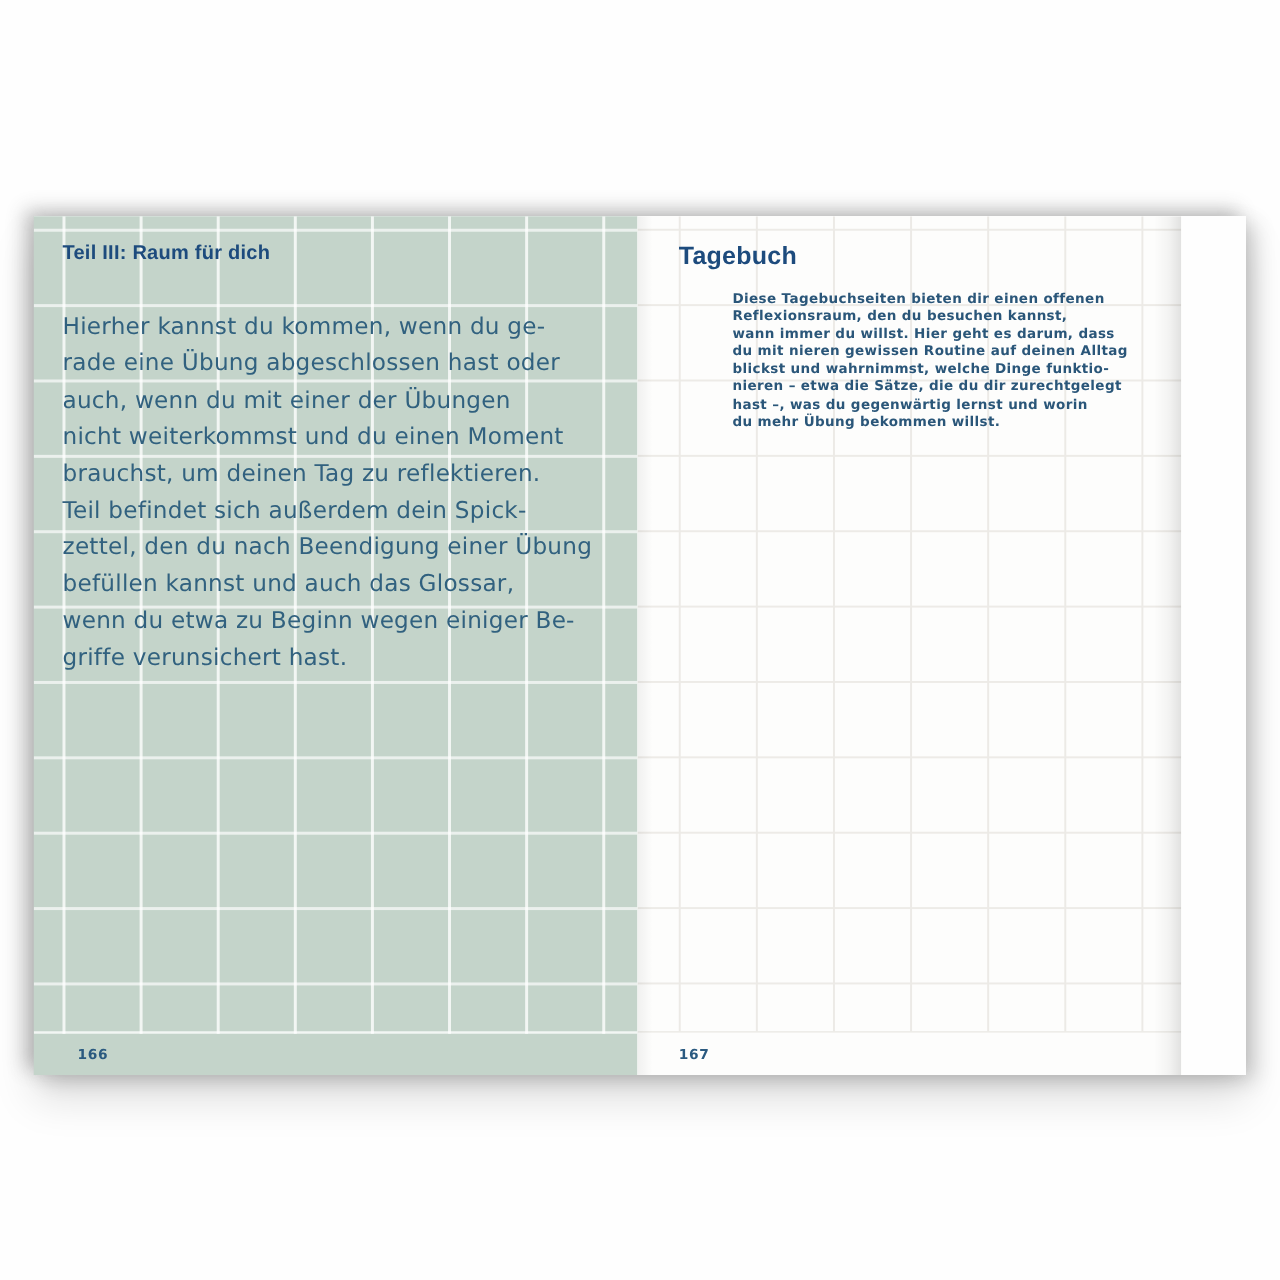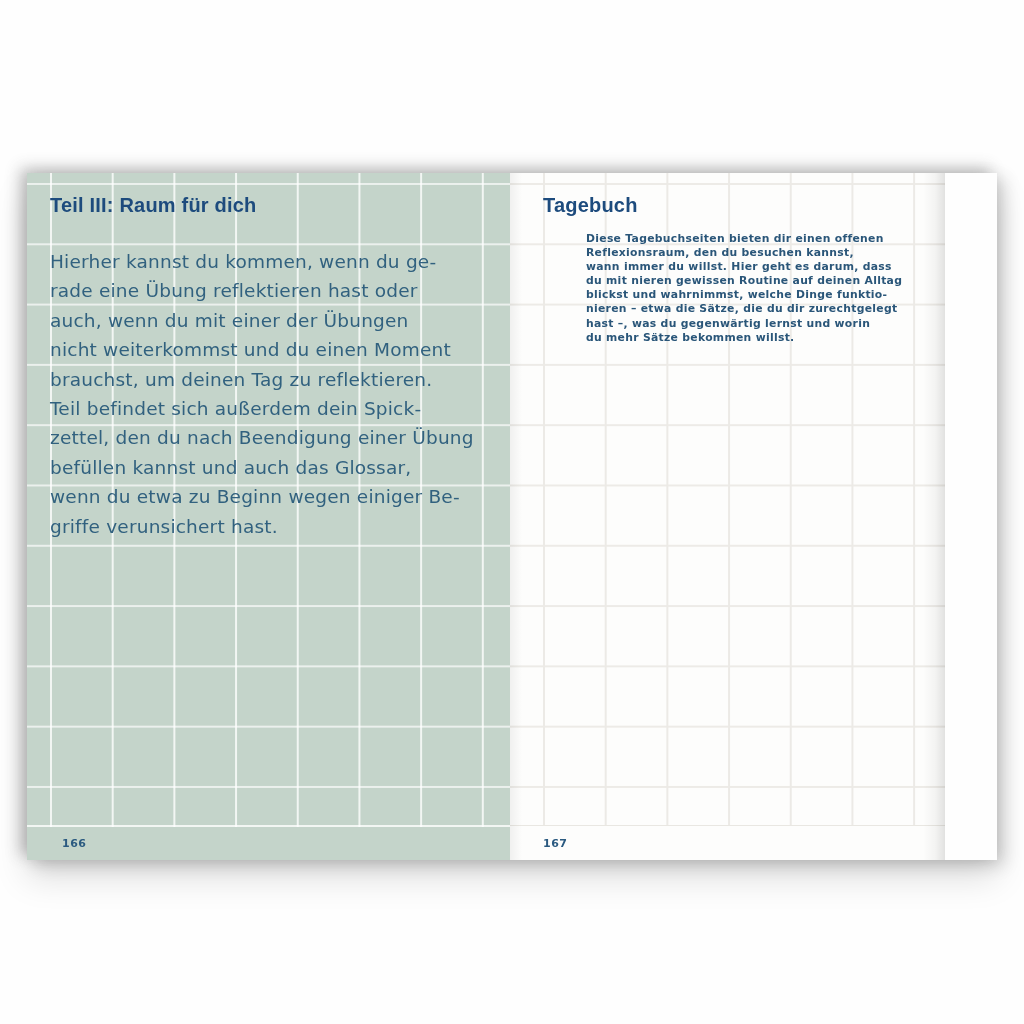--- a/index.html
+++ b/index.html
@@ -84,21 +84,21 @@
     font-family: "Liberation Sans", sans-serif;
     font-weight: bold;
     color: #1d4b7d;
     letter-spacing: 0.2px;
     line-height: 1.2;
     white-space: nowrap;
   }
   .page.left .page-title {
     left: 23px;
     top: 20px;
-    font-size: 20px;
+    font-size: 16px;
   }
   .page.right .page-title {
     left: 33px;
     top: 20px;
     font-size: 20px;
   }
   .body-text { position: absolute; }
   .body-text .line { white-space: nowrap; }
   .page.left .body-text {
     left: 23px;
@@ -133,21 +133,21 @@
 <body>
 
 <div class="canvas">
   <div class="spread">
 
     <section class="page left">
       <div class="grid"></div>
       <h1 class="page-title">Teil III: Raum für dich</h1>
       <div class="body-text">
           <div class="line">Hierher kannst du kommen, wenn du ge-</div>
-          <div class="line">rade eine Übung reflektieren hast oder</div>
+          <div class="line">rade eine Übung abgeschlossen hast oder</div>
           <div class="line">auch, wenn du mit einer der Übungen</div>
           <div class="line">nicht weiterkommst und du einen Moment</div>
           <div class="line">brauchst, um deinen Tag zu reflektieren.</div>
           <div class="line">Teil befindet sich außerdem dein Spick-</div>
           <div class="line">zettel, den du nach Beendigung einer Übung</div>
           <div class="line">befüllen kannst und auch das Glossar,</div>
           <div class="line">wenn du etwa zu Beginn wegen einiger Be-</div>
           <div class="line">griffe verunsichert hast.</div>
         </div>
       <div class="page-number">166</div>
@@ -158,20 +158,20 @@
       <div class="gutter-shade"></div>
       <h1 class="page-title">Tagebuch</h1>
       <div class="body-text">
           <div class="line">Diese Tagebuchseiten bieten dir einen offenen</div>
           <div class="line">Reflexionsraum, den du besuchen kannst,</div>
           <div class="line">wann immer du willst. Hier geht es darum, dass</div>
           <div class="line">du mit nieren gewissen Routine auf deinen Alltag</div>
           <div class="line">blickst und wahrnimmst, welche Dinge funktio-</div>
           <div class="line">nieren – etwa die Sätze, die du dir zurechtgelegt</div>
           <div class="line">hast –, was du gegenwärtig lernst und worin</div>
-          <div class="line">du mehr Sätze bekommen willst.</div>
+          <div class="line">du mehr Übung bekommen willst.</div>
         </div>
       <div class="page-number">167</div>
       <div class="edge-shade"></div>
     </section>
 
   </div>
 </div>
 
 </body></html>

